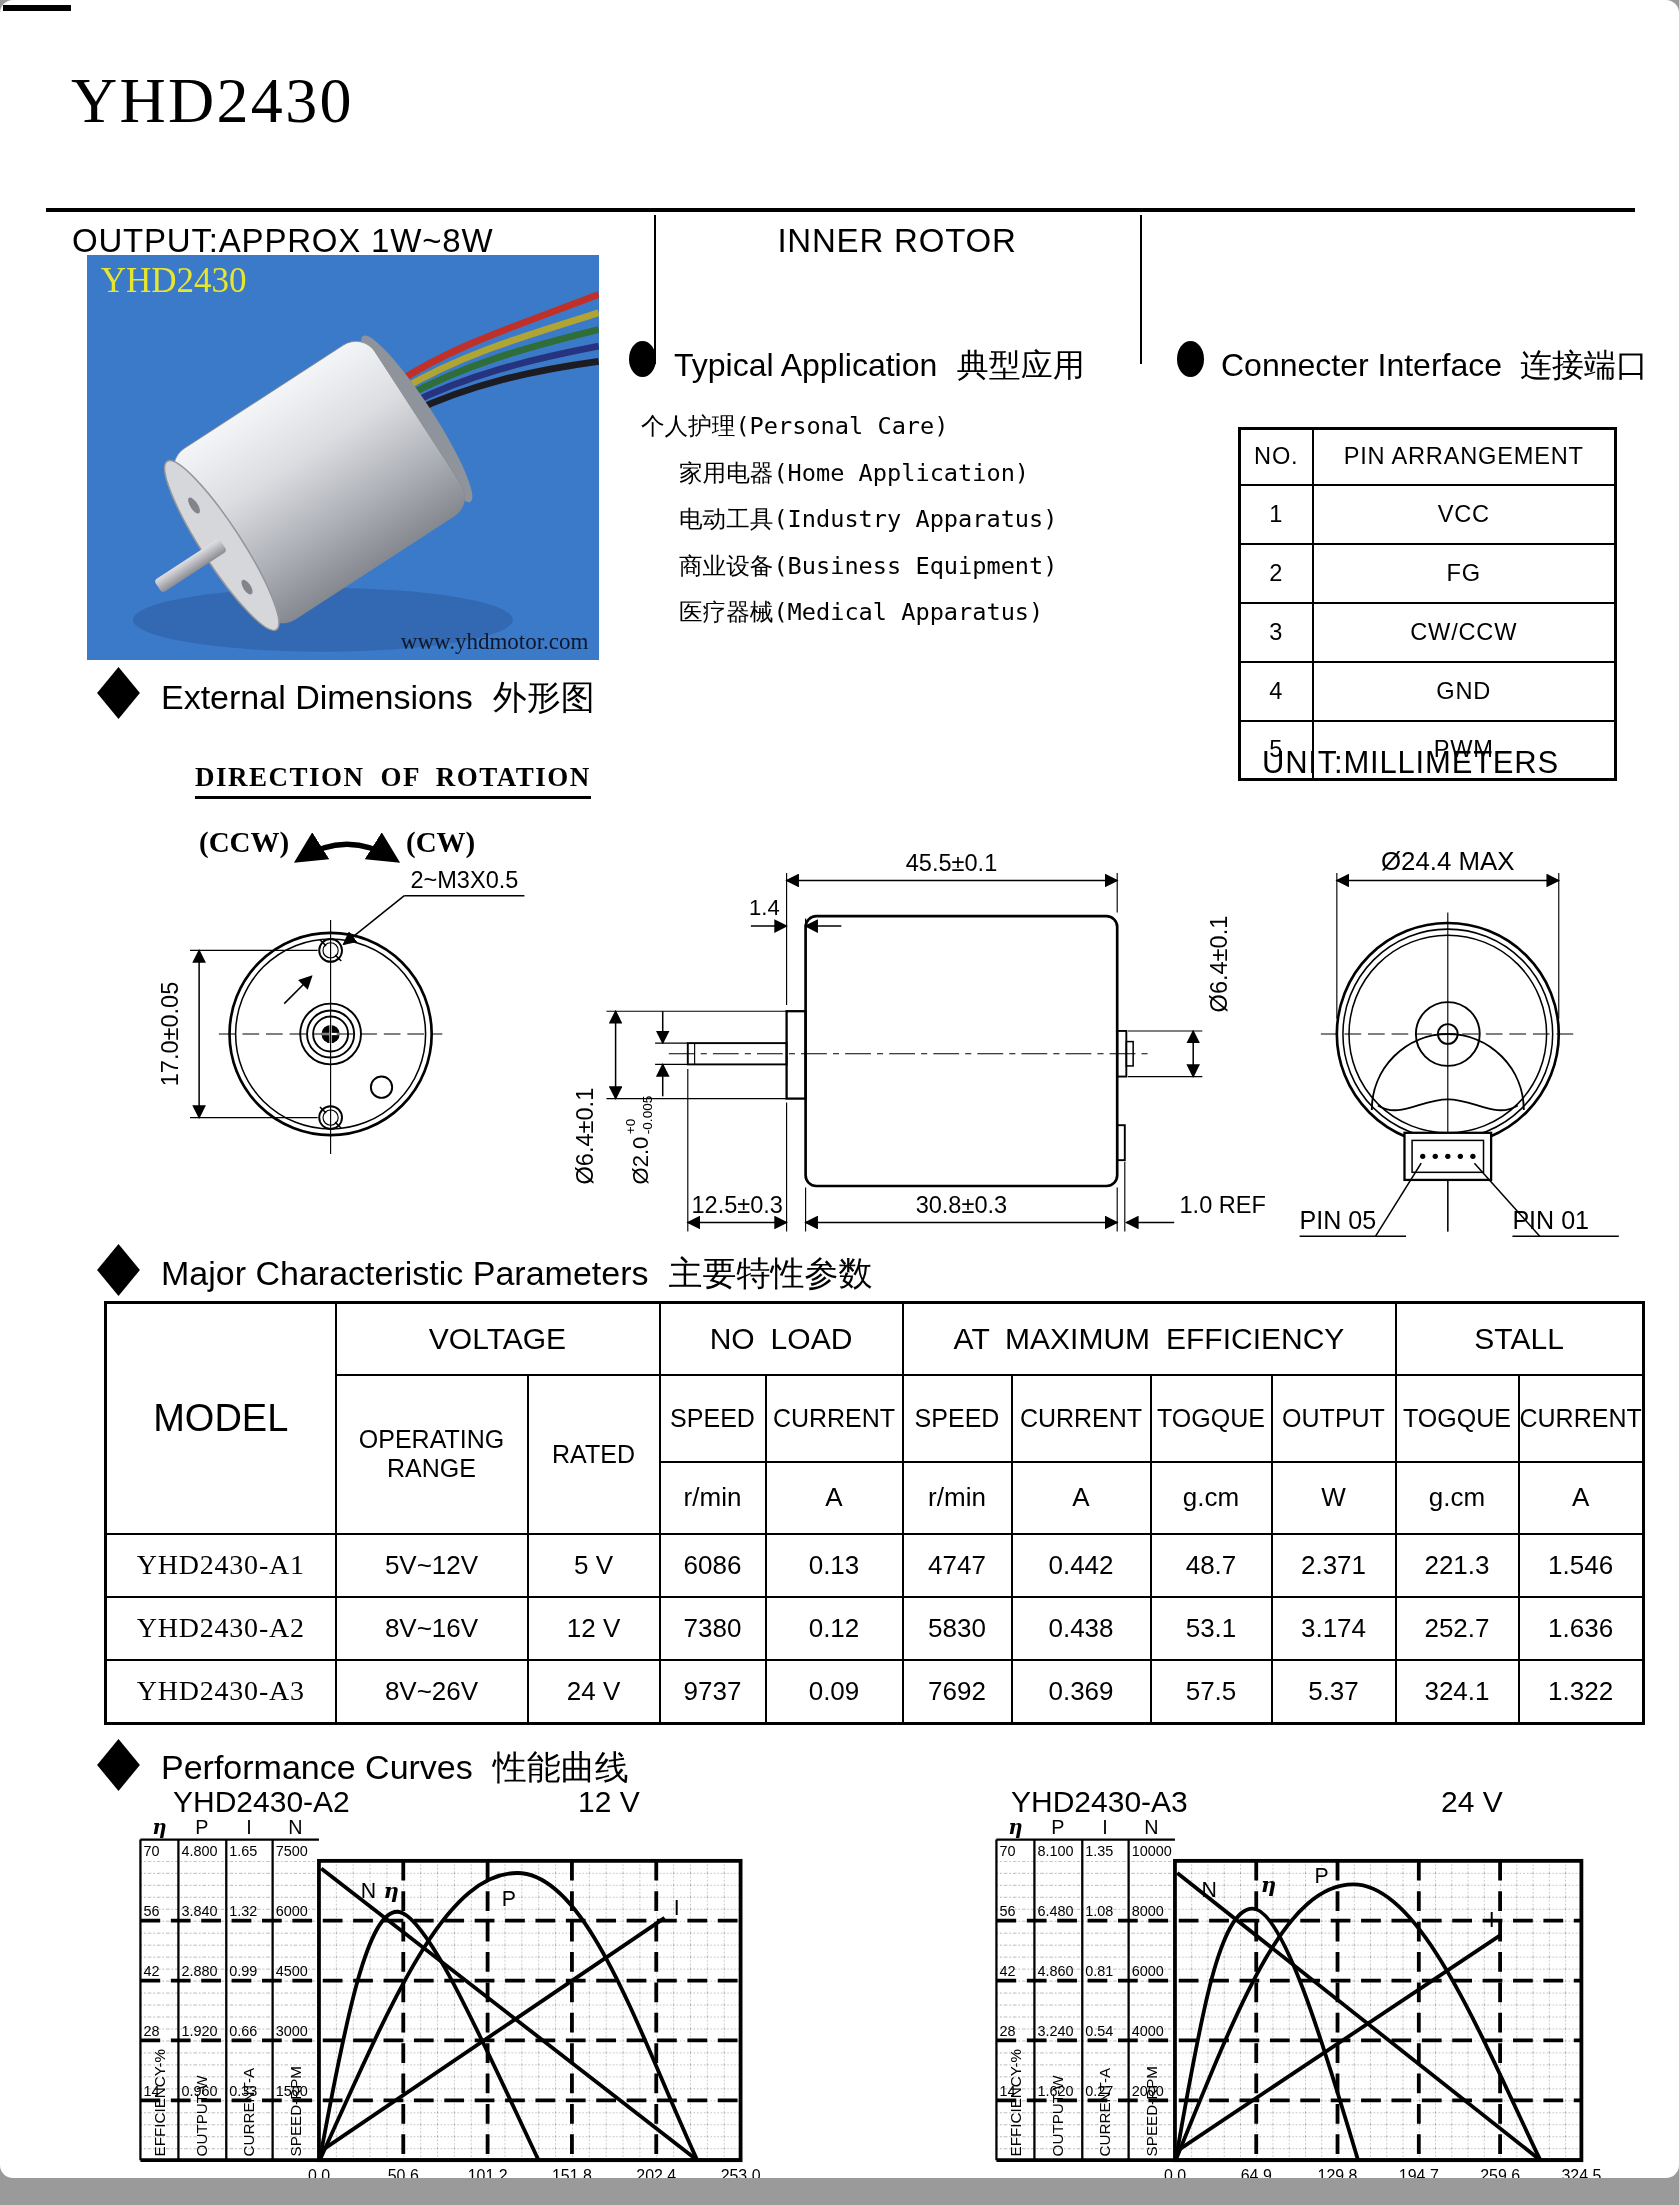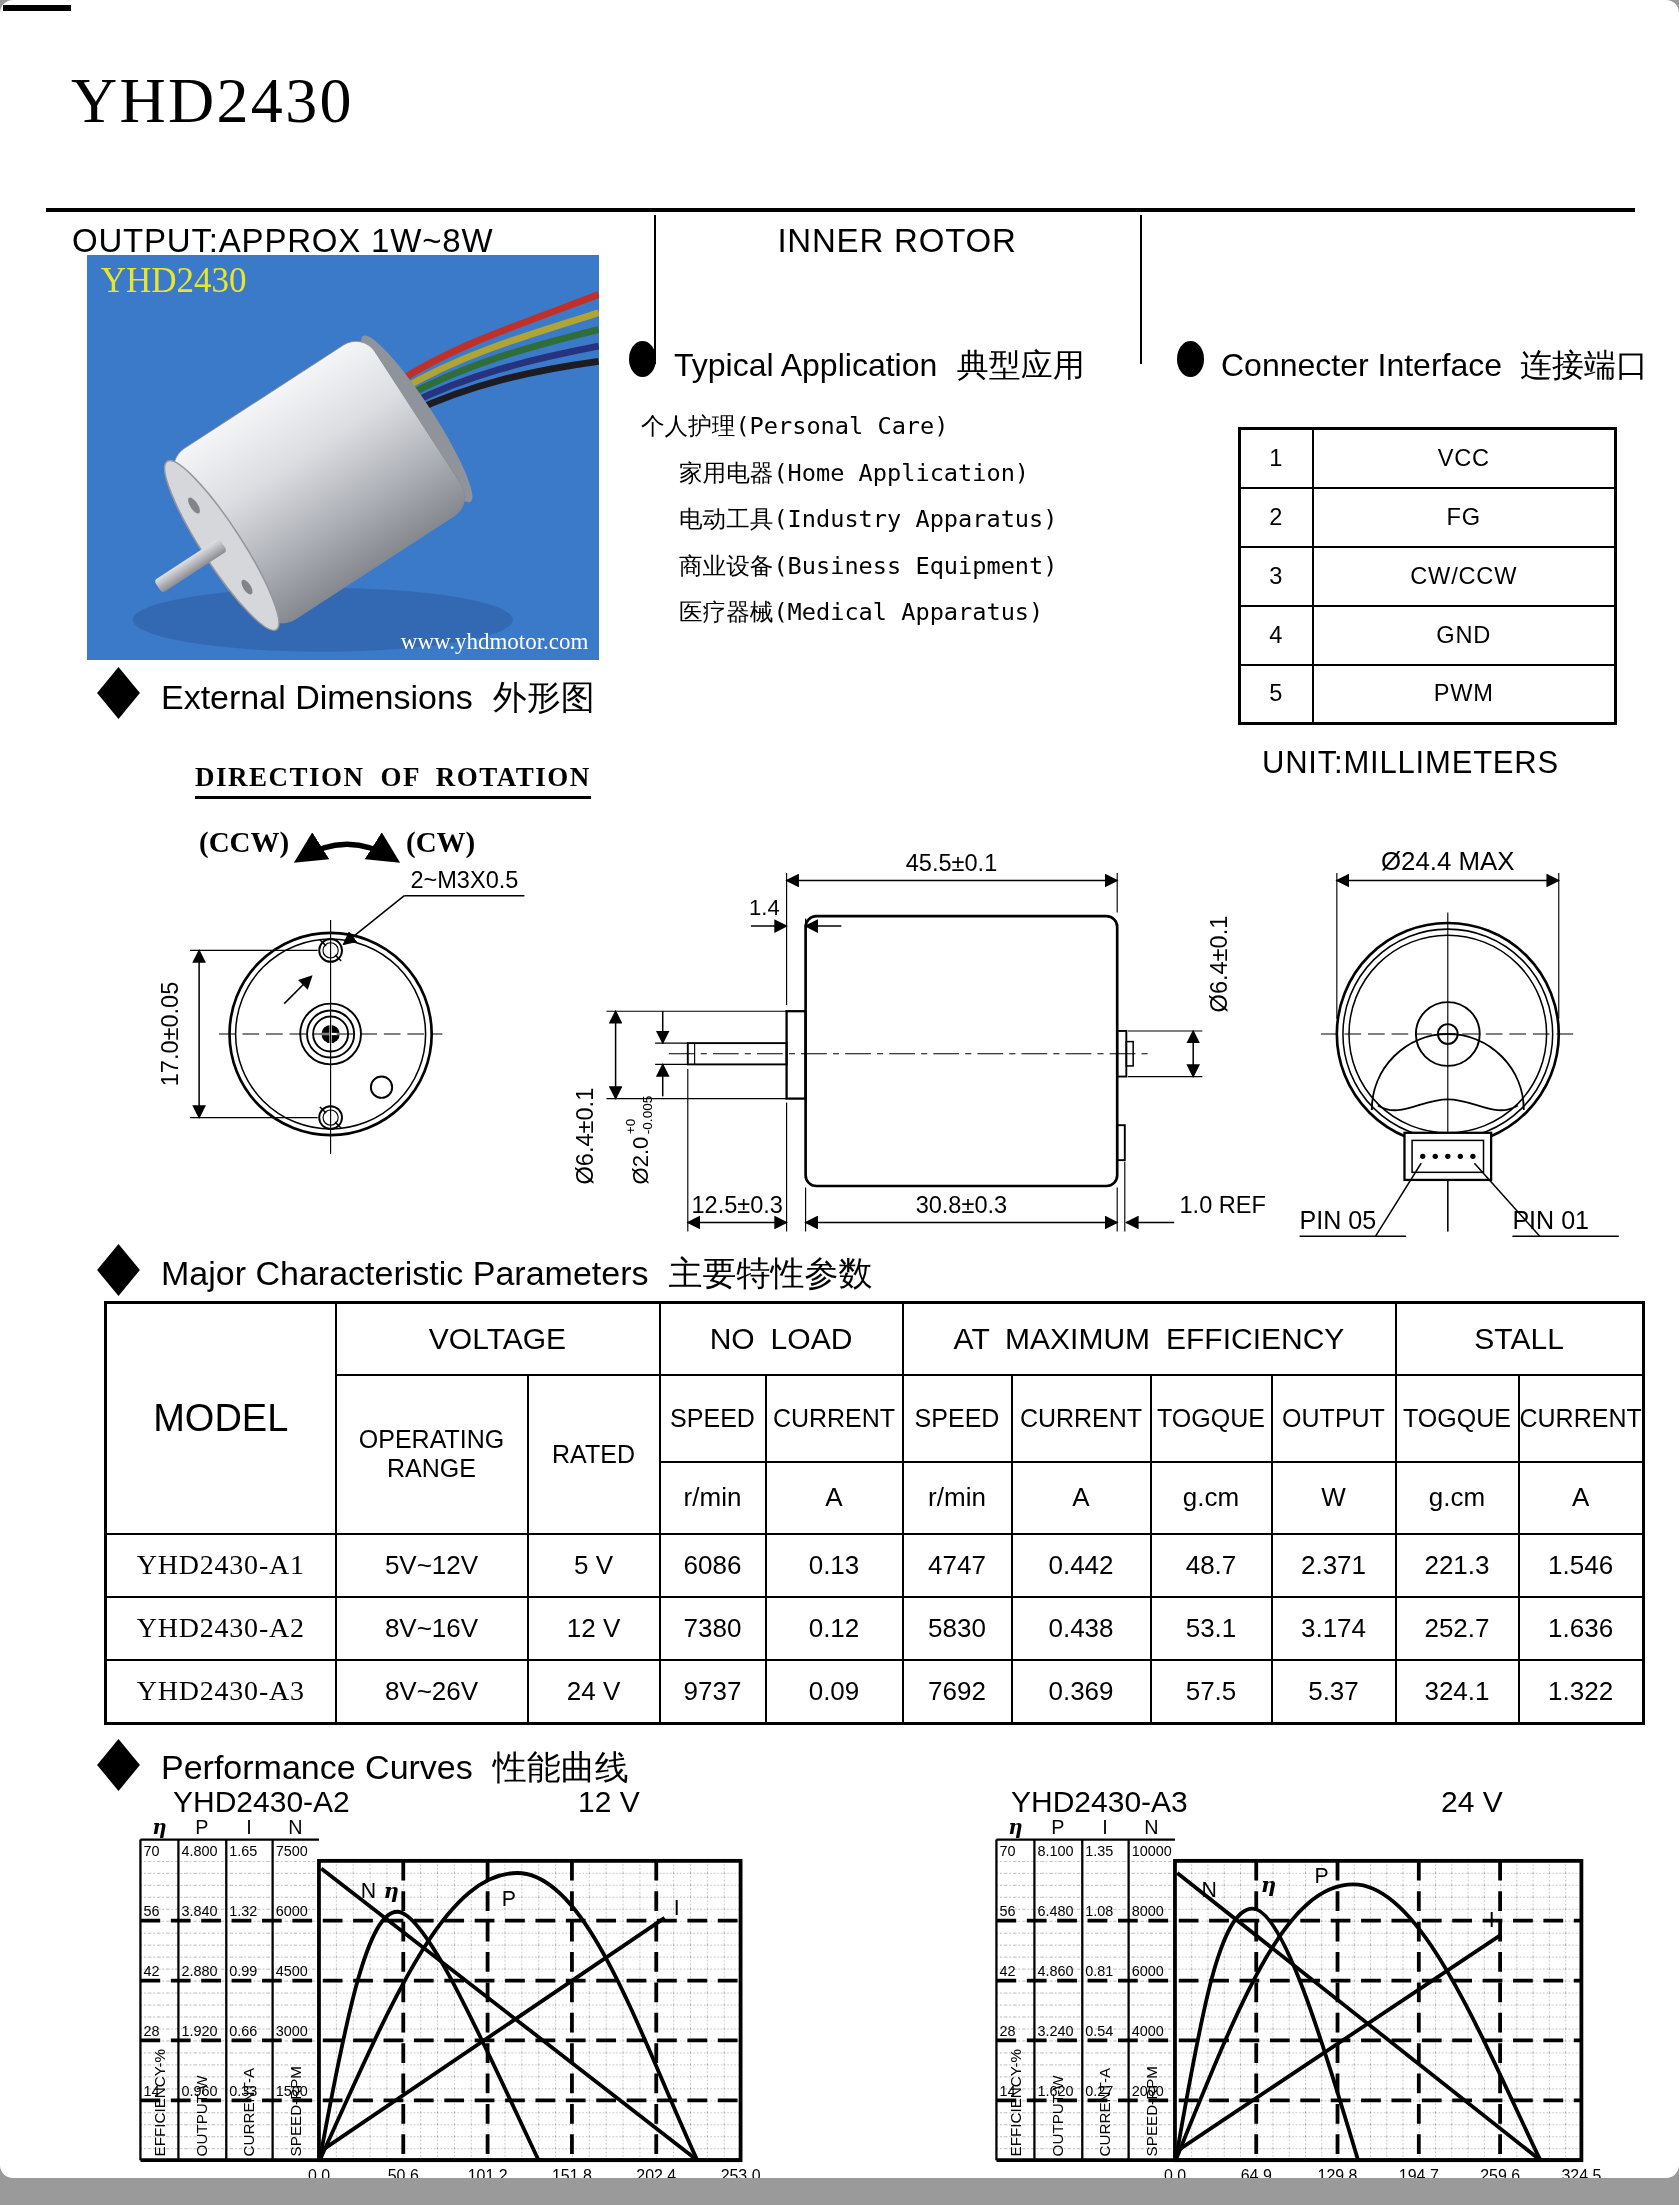--- a/index.html
+++ b/index.html
@@ -13,21 +13,21 @@
   .rule   { left:46px; top:208px; width:1589px; height:3.8px; background:#000; }
   .hdr    { top:222px; font-size:33px; letter-spacing:0.8px; white-space:nowrap; }
   .hdr.out{ left:72px; }
   .hdr.rot{ left:684px; width:426px; text-align:center; }
   .hdr.wt { left:1174px; width:456px; text-align:center; }
   .vdiv   { top:215px; width:2.3px; height:149px; background:#000; }
   .vd1 { left:654px; } .vd2 { left:1140px; }
 
   .photo { left:87px; top:255px; width:512px; height:405px; background:#3b7ac9; }
   .photo-label { left:13.7px; top:6px; font-size:35px; color:#e8e52f; font-family:"Liberation Serif",serif; }
-  .photo-wm { right:10.6px; bottom:4.6px; font-size:23px; color:#ffffff; font-family:"Liberation Serif",serif; }
+  .photo-wm { right:10.6px; bottom:4.6px; font-size:23px; color:#0f172a; font-family:"Liberation Serif",serif; }
 
   .bullet { width:27px; height:36px; background:#000; border-radius:50%; }
   .sec-title { font-size:32px; white-space:nowrap; }
   .app-item { font-size:23.6px; white-space:nowrap; font-family:"DejaVu Sans Mono","Liberation Mono",monospace; }
 
   table { border-collapse:collapse; table-layout:fixed; }
   .pintbl { left:1238px; top:427px; border:3px solid #000; }
   .pintbl td { border:2.3px solid #000; text-align:center; vertical-align:middle; font-size:23.6px; letter-spacing:0.8px; }
 
   .diamond { width:43px; height:52px; }
@@ -114,20 +114,24 @@
   <div class="abs sec-title" style="left:1221px; top:344px;">
     <span>Connecter Interface</span>
     <span style="margin-left:9px;">连接端口</span>
   </div>
   <table class="abs pintbl">
     <colgroup>
         <col style="width:73px;">
         <col style="width:303px;">
       </colgroup>
     <tbody>
+        <tr style="height:56px;">
+      <td>NO.</td>
+      <td>PIN  ARRANGEMENT</td>
+    </tr>
     <tr style="height:59px;">
           <td>1</td>
           <td>VCC</td>
         </tr>
     <tr style="height:59px;">
           <td>2</td>
           <td>FG</td>
         </tr>
     <tr style="height:59px;">
           <td>3</td>

